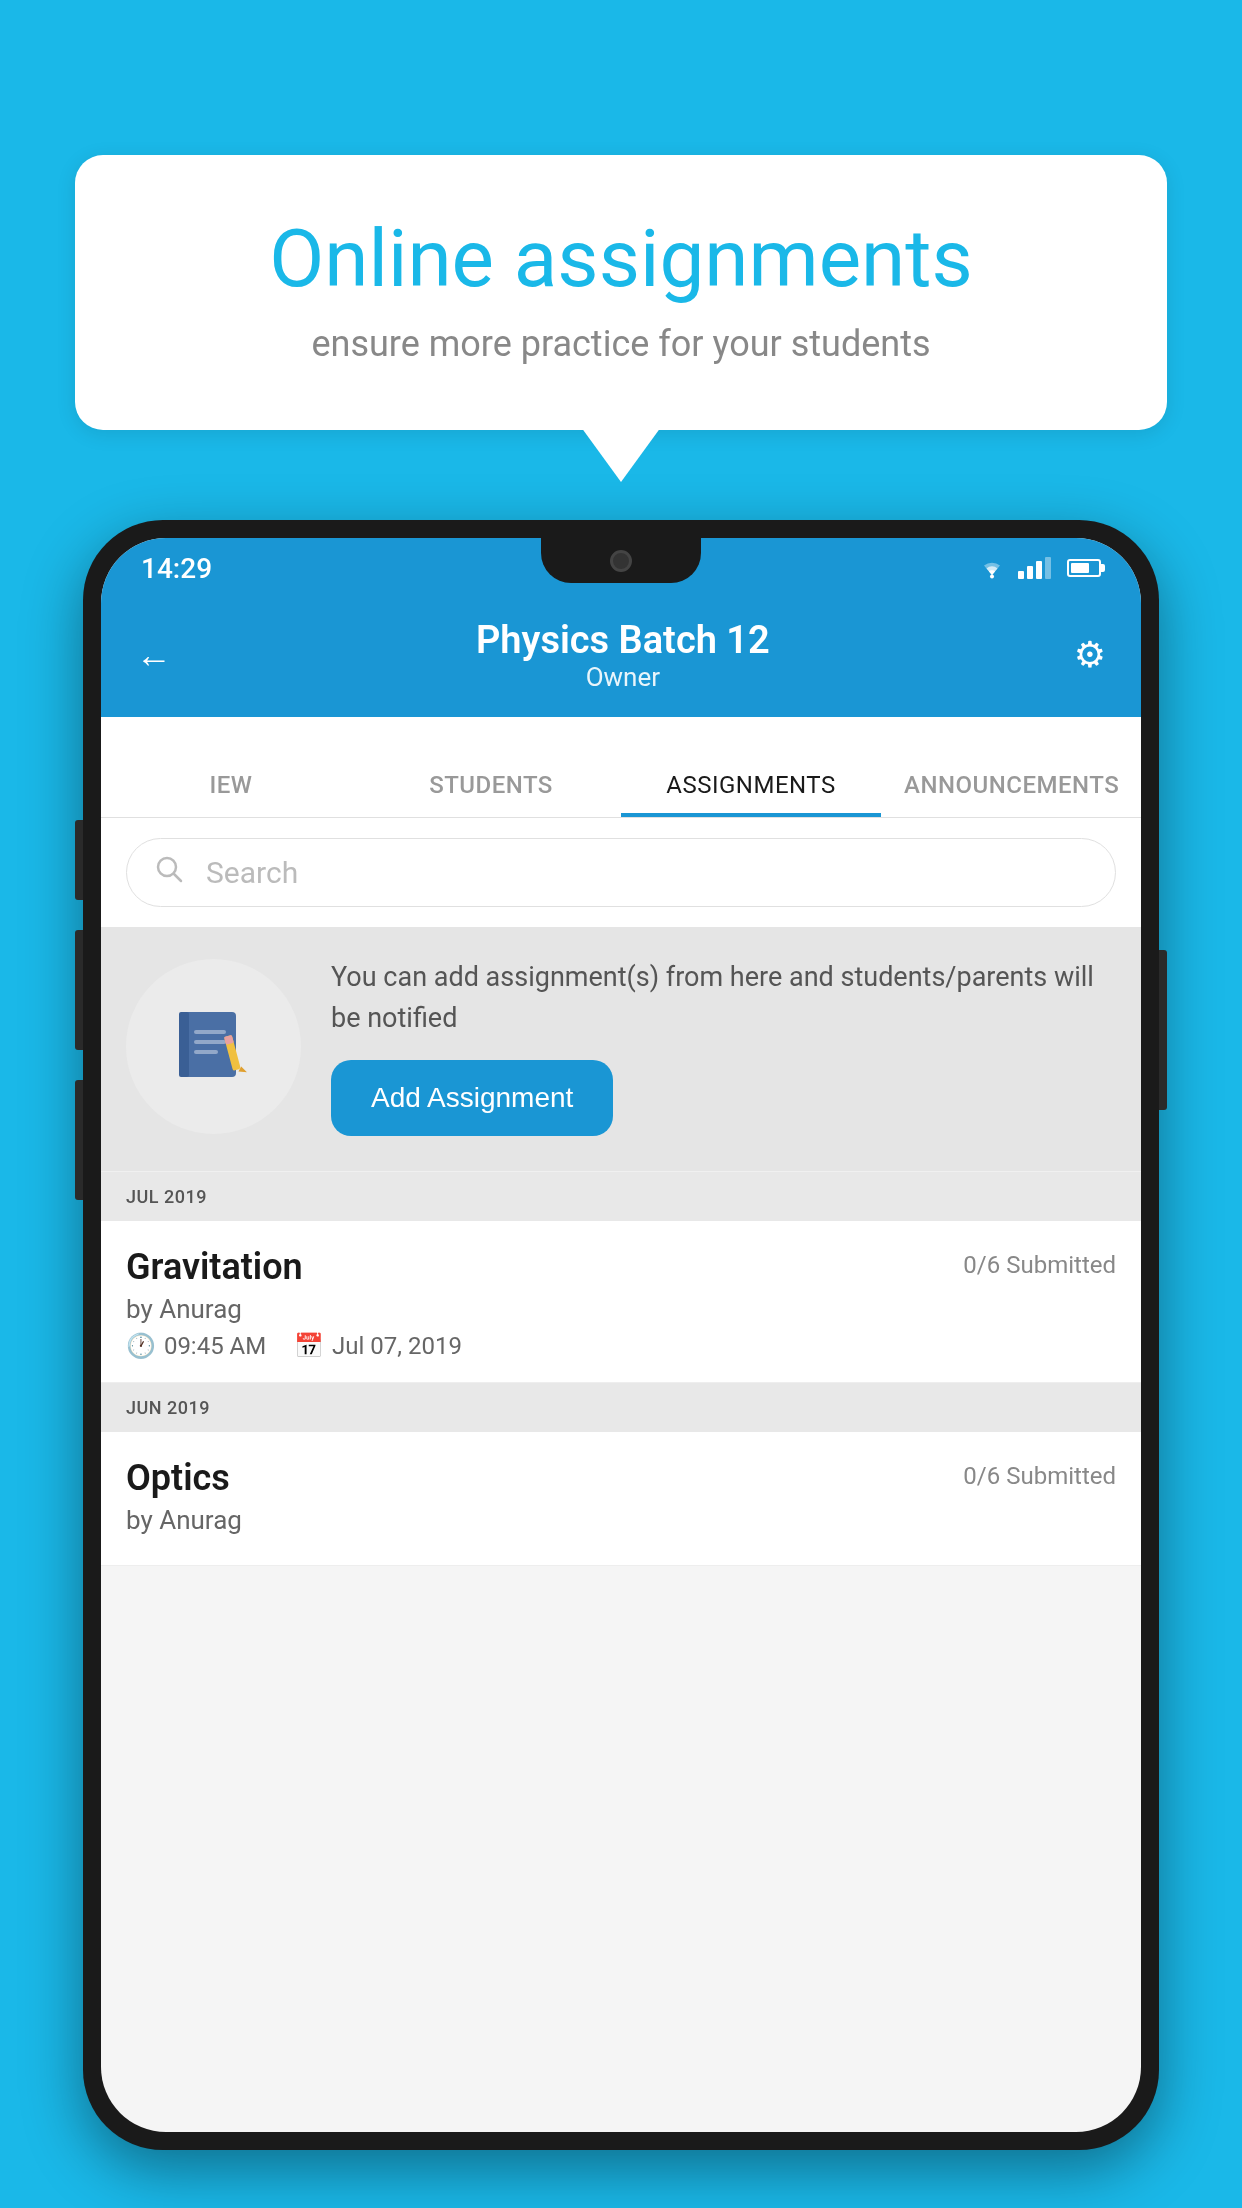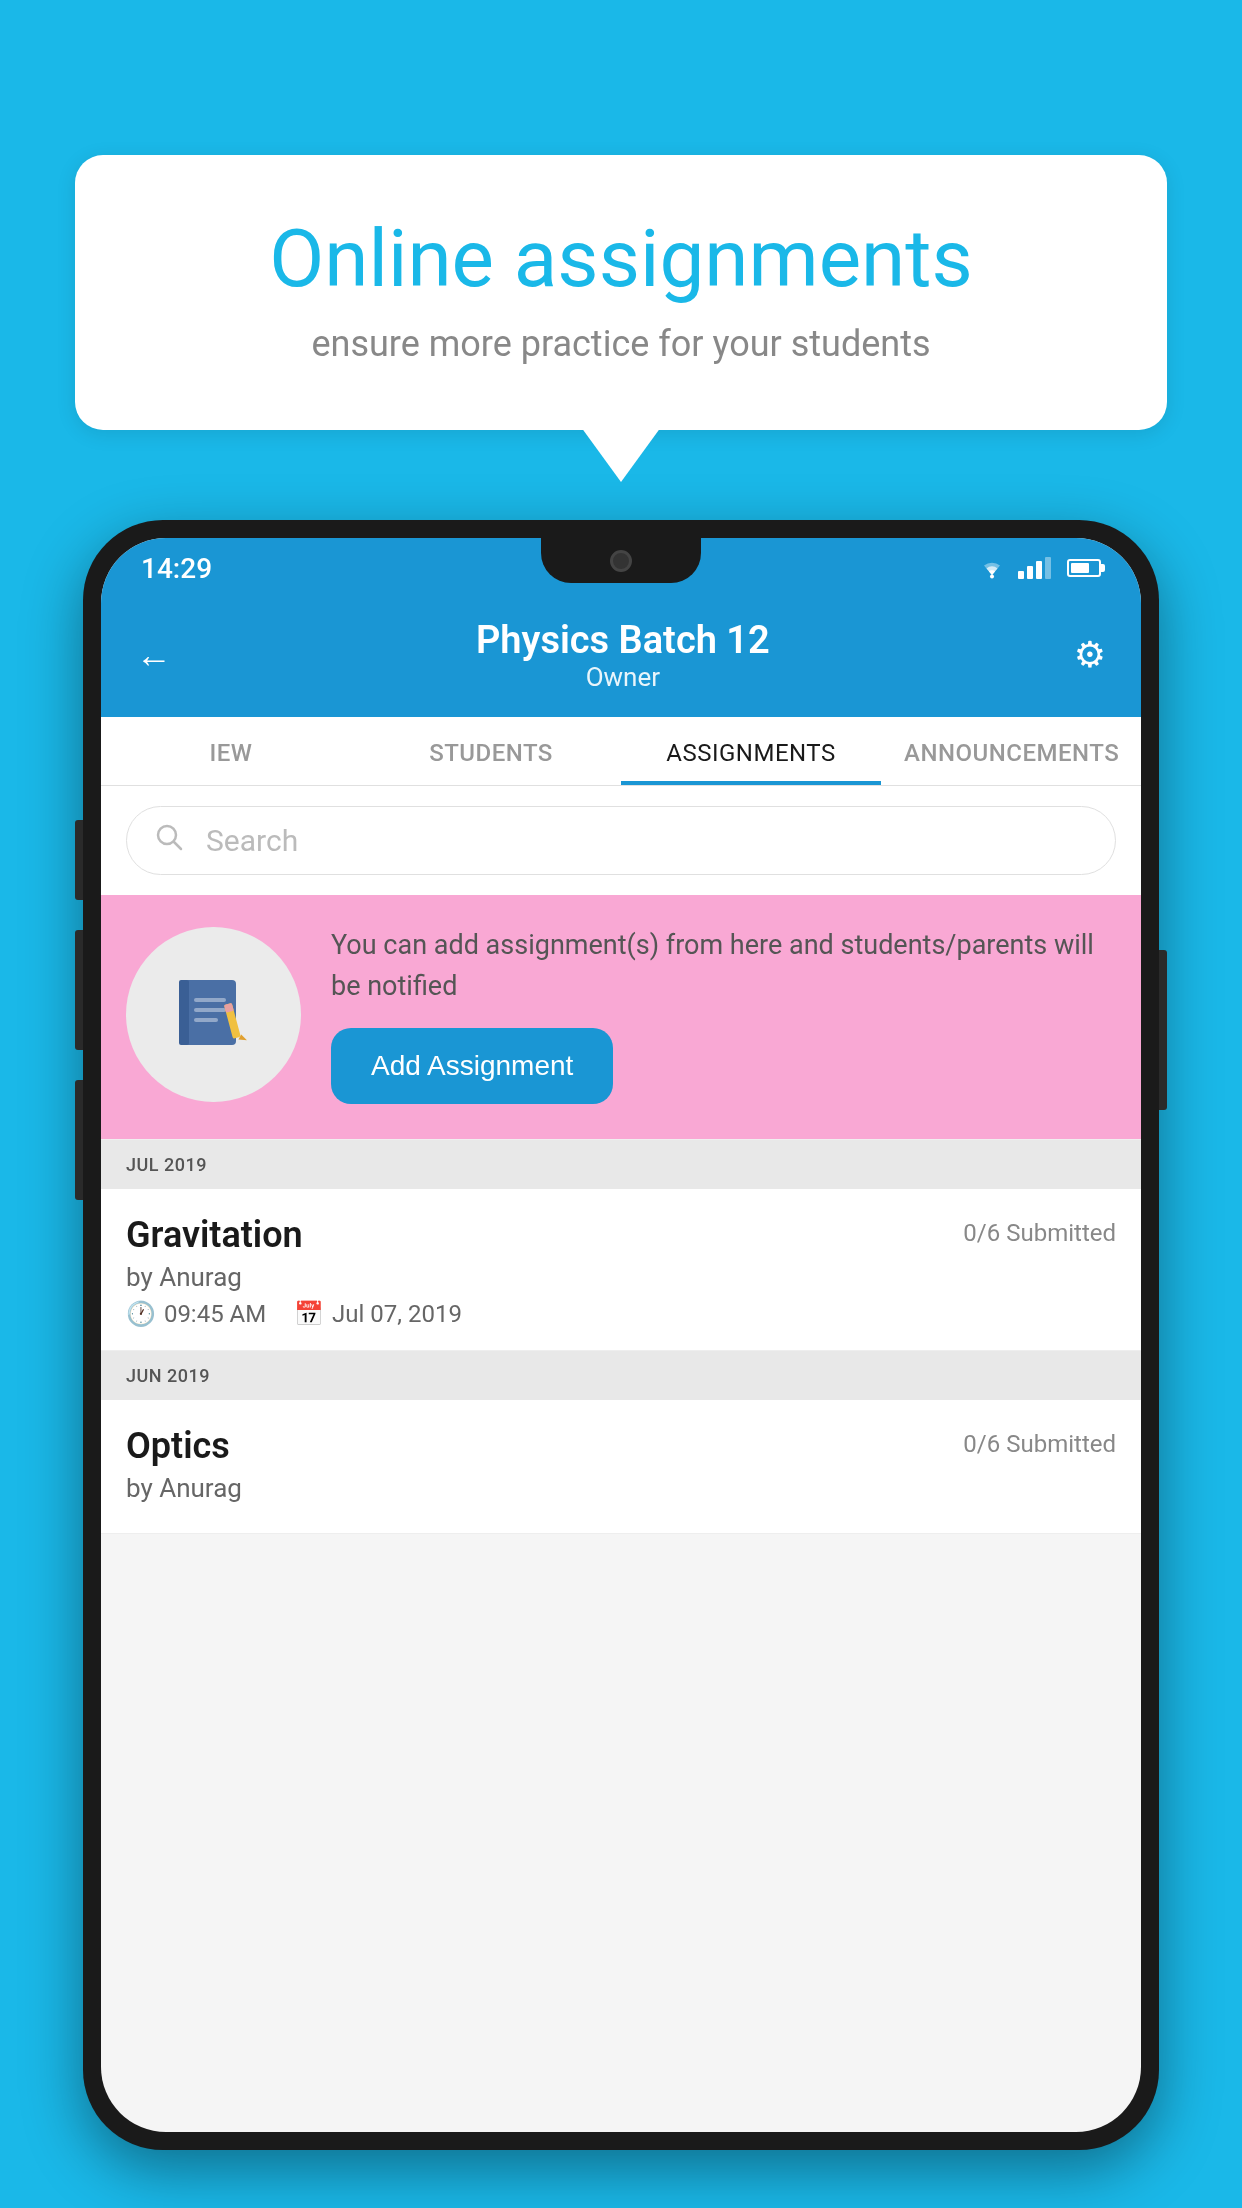--- a/index.html
+++ b/index.html
@@ -230,20 +230,21 @@
       text-align: center;
       padding: 22px 23px 18px;
       font-size: 24px;
       font-weight: 500;
       color: #999;
       text-transform: uppercase;
       letter-spacing: 0.5px;
       position: relative;
       white-space: nowrap;
       overflow: hidden;
+      margin-top: 32px;
     }
 
     .tab-item.active {
       color: #1a1a1a;
       font-weight: 400;
     }
 
     .tab-item.active::after {
       content: '';
       position: absolute;
@@ -284,21 +285,21 @@
       color: #bbb;
       font-size: 30px;
     }
 
     
     .add-assignment-section {
       padding: 30px 25px 35px;
       display: flex;
       align-items: center;
       gap: 30px;
-      background: #f9a8d4;
+      background: #e5e5e5;
       border-bottom: 1px solid #f0f0f0;
     }
 
     .notebook-icon-circle {
       width: 175px;
       height: 175px;
       border-radius: 50%;
       background: #ebebeb;
       display: flex;
       align-items: center;

